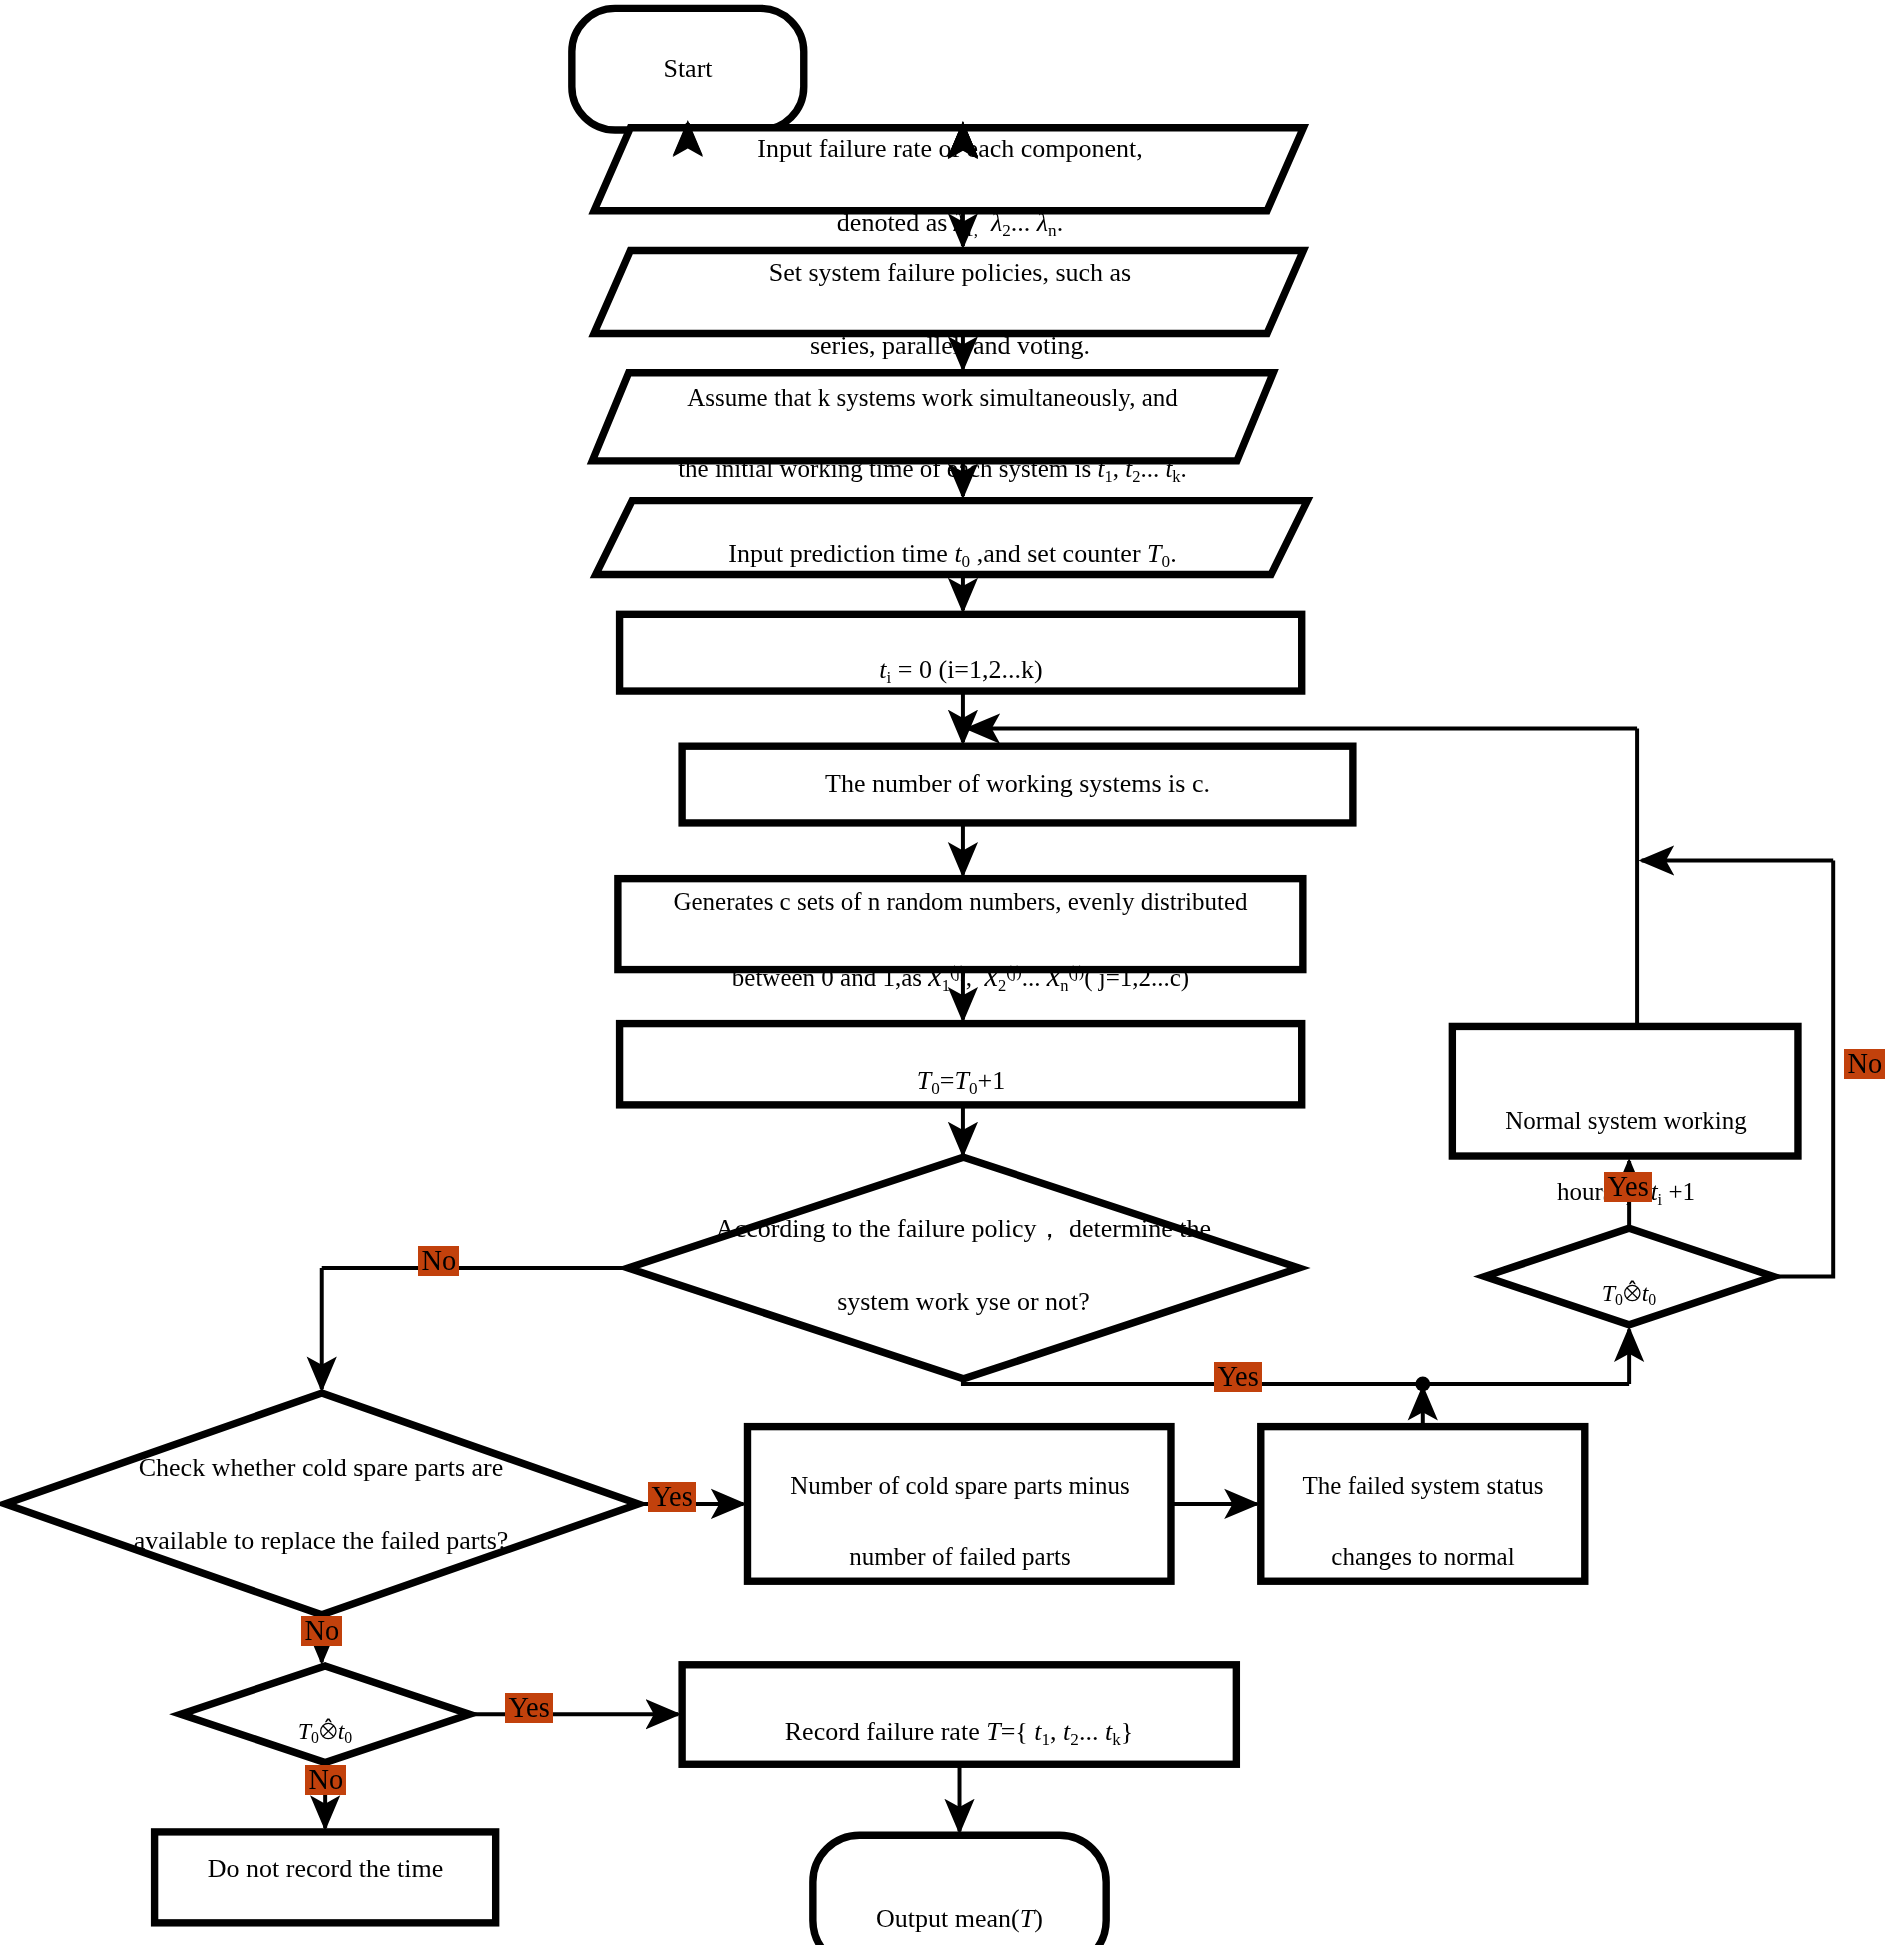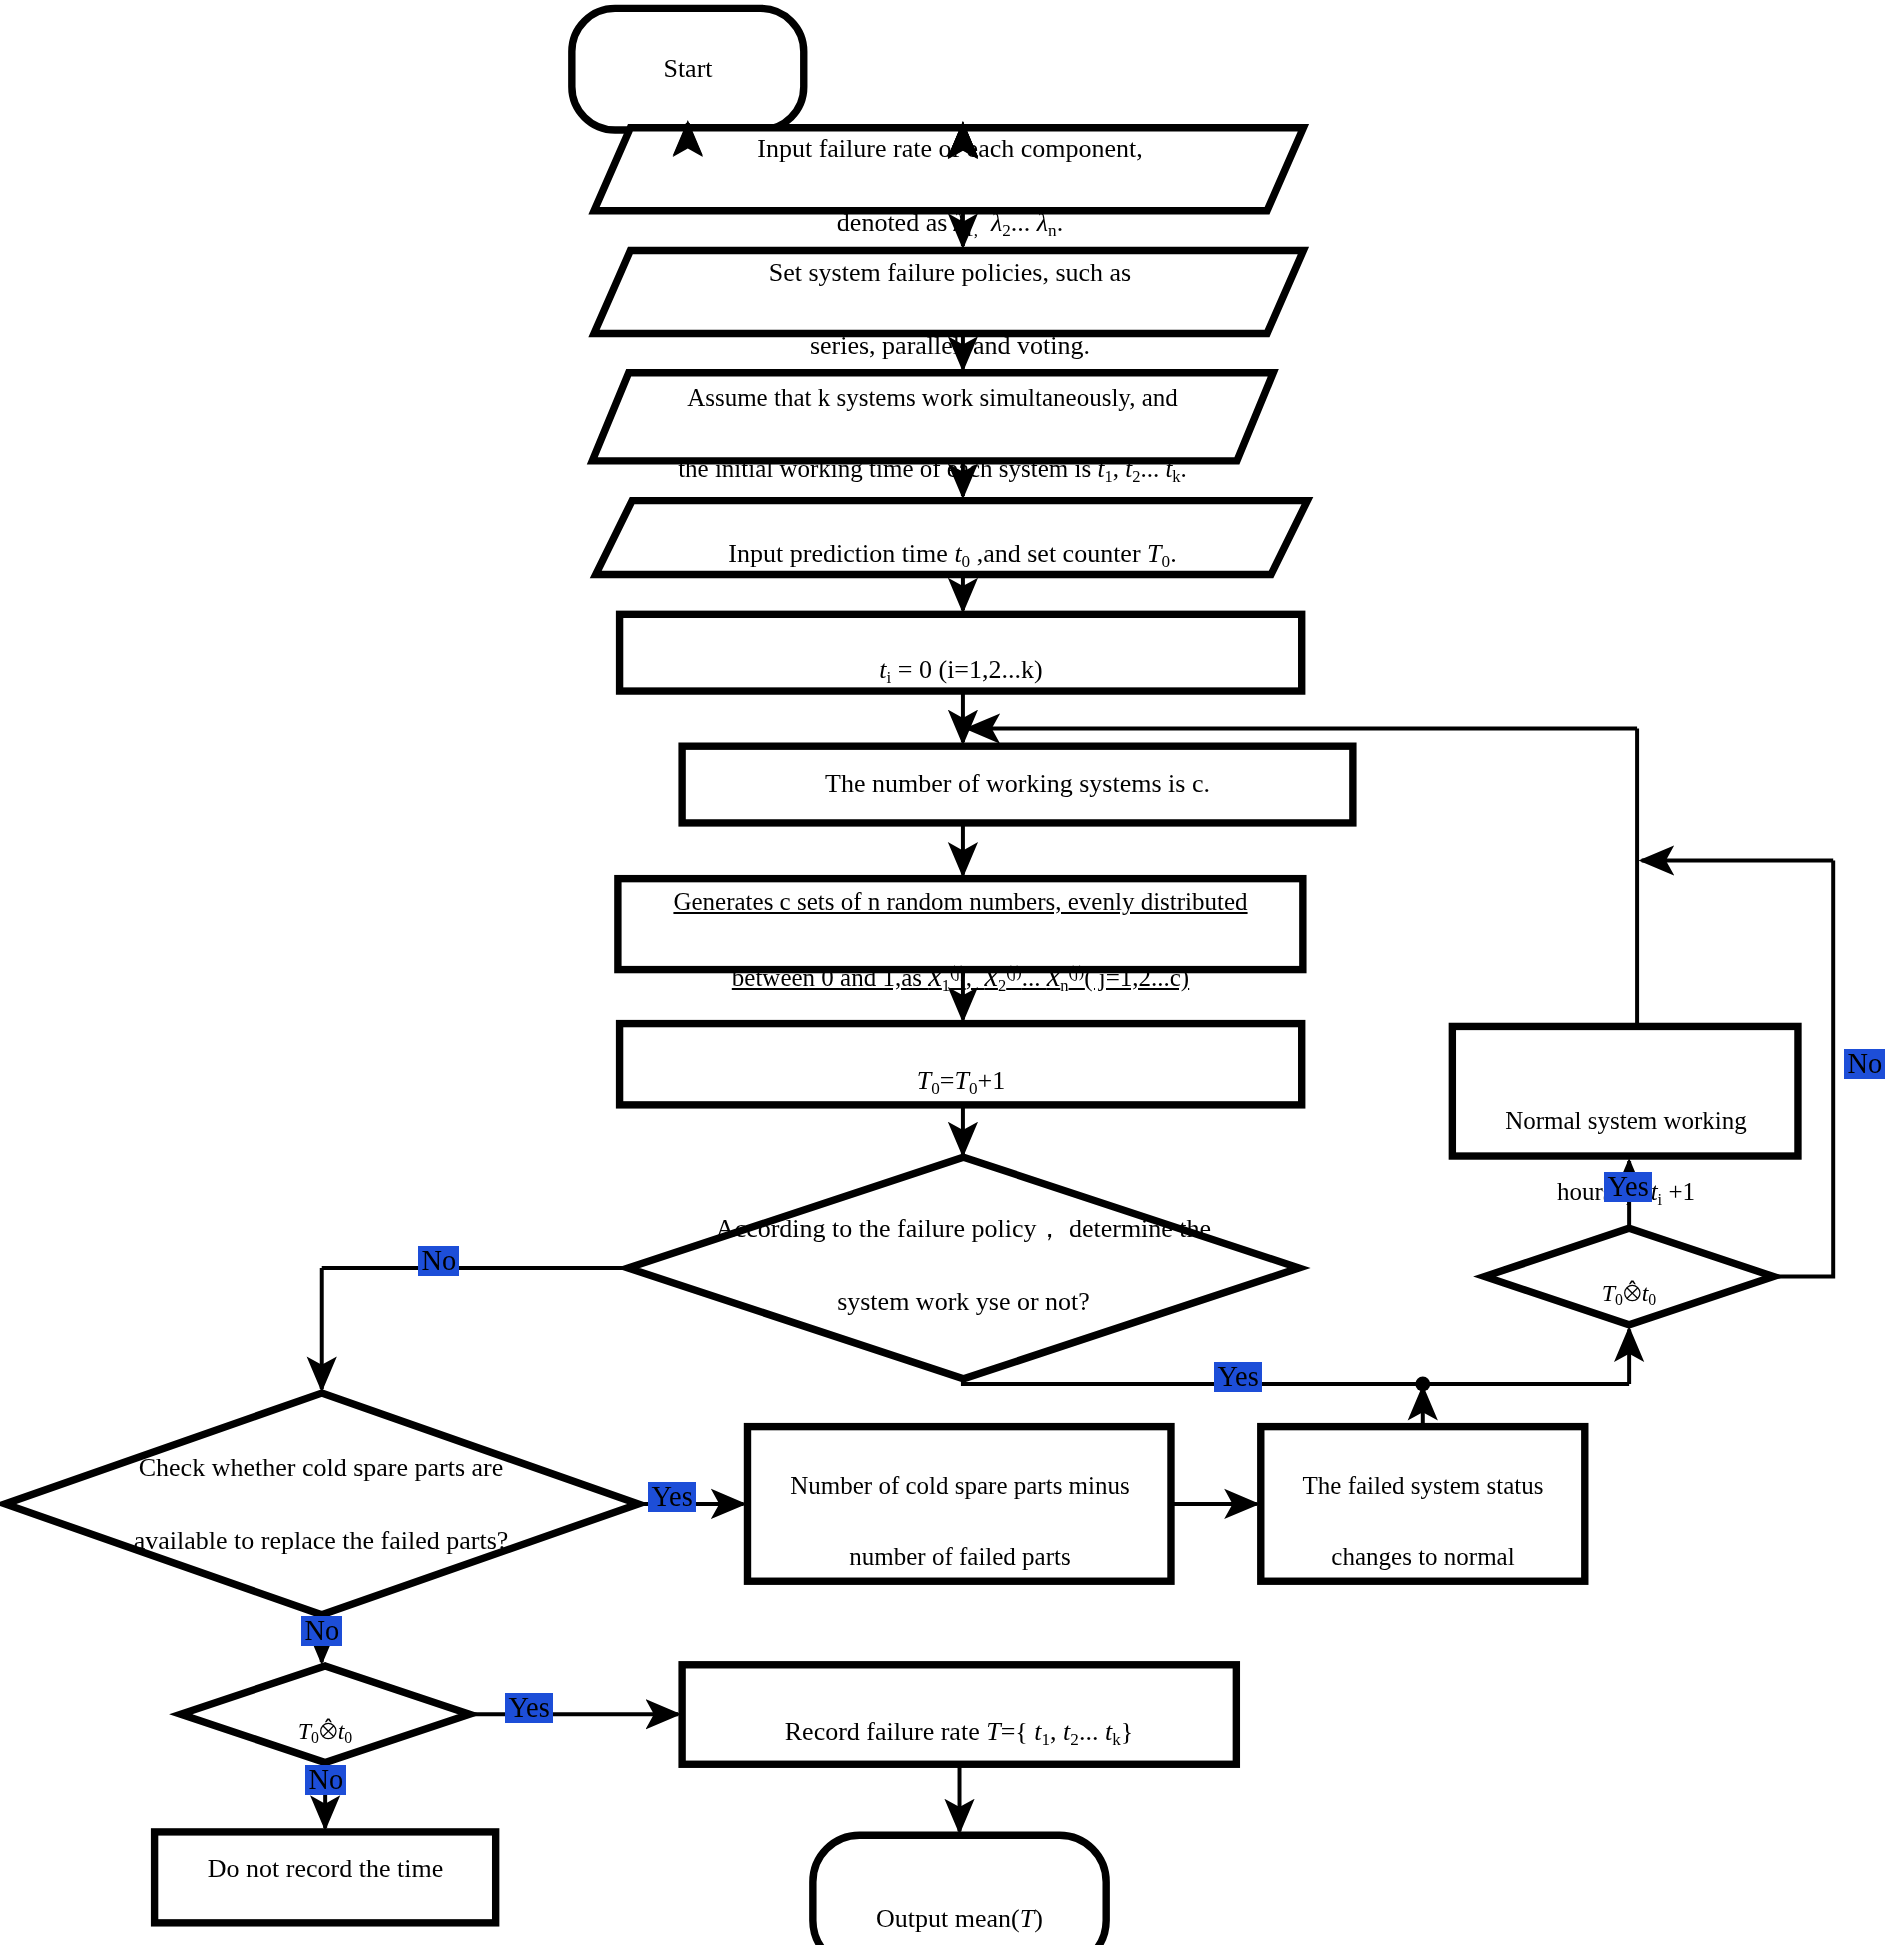--- a/index.html
+++ b/index.html
@@ -51,21 +51,21 @@
   }
   .lbl-inner { width: 100%; }
   .f46 { font-size: 26px; font-family: Liberation Serif, serif; }
   .f44 { font-size: 25px; }
   .f42 { font-size: 24px; }
   .edge-lbl {
     position: absolute;
     color: #000000;
     font-family: "Liberation Serif", "DejaVu Serif", serif;
     font-size: 28.4px;
-    background: #1d4ed8;
+    background: #c2410c;
     padding: 0 3.4px;
     line-height: 1.05;
     white-space: nowrap;
     text-align: center;
   }
   i.mv { font-style: italic; }
   sub.sb { font-size: 0.66em; vertical-align: -0.28em; font-style: normal; }
   sup.sp { font-size: 0.66em; vertical-align: 0.52em; font-style: normal; }
 </style>
 </head>
@@ -214,21 +214,21 @@
   <div class="lbl f46" style="left:620px; top:614px; width:682px; height:77px;">
     <span class="lbl-inner">
       <span><i class="mv">t</i><sub class="sb">i</sub>&nbsp;<span>= 0 (i=1,2...k)</span></span>
     </span>
   </div>
 
   <div class="lbl f46" style="left:682px; top:746px; width:671px; height:77px;">
     <span class="lbl-inner">The number of working systems is c.</span>
   </div>
 
-  <div class="lbl f44" style="left:618px; top:878px; width:685px; height:91px;text-decoration:underline;">
+  <div class="lbl f44" style="left:618px; top:878px; width:685px; height:91px;">
     <span class="lbl-inner">
       <span>Generates c sets of n random numbers, evenly distributed</span><br>
       <span><span>between 0 and 1,as </span><i class="mv" style="font-size:1.22em">x</i><sub class="sb">1</sub><sup class="sp">(j)</sup>,&nbsp; <i class="mv" style="font-size:1.22em">x</i><sub class="sb">2</sub><sup class="sp">(j)</sup>... <i class="mv" style="font-size:1.22em">x</i><sub class="sb">n</sub><sup class="sp">(j)</sup><span>( j=1,2...c)</span></span>
     </span>
   </div>
 
   <div class="lbl f46" style="left:620px; top:1023px; width:682px; height:81px;">
     <span class="lbl-inner">
       <span><i class="mv">T</i><sub class="sb">0</sub>=<i class="mv">T</i><sub class="sb">0</sub>+1</span>
     </span>

